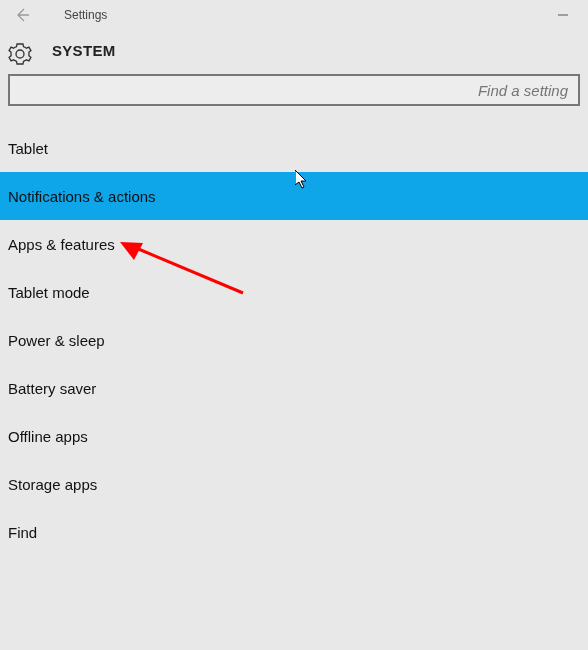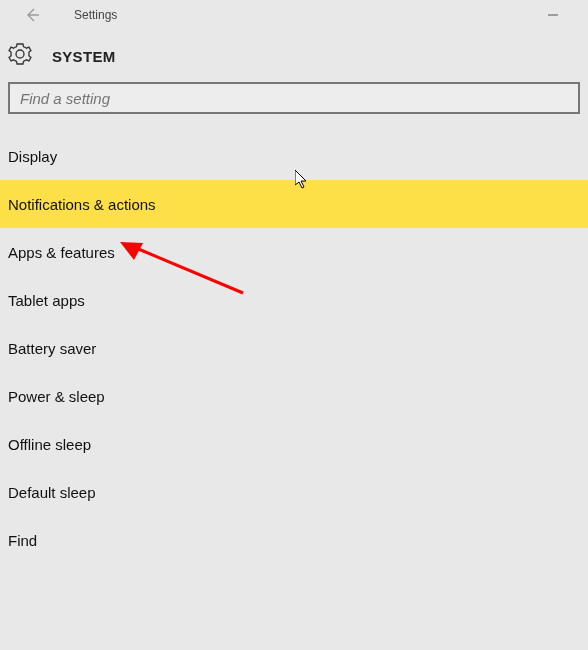--- a/index.html
+++ b/index.html
@@ -8,21 +8,21 @@
     height: 650px;
     background: #e8e8e8;
     font-family: "Segoe UI", Arial, sans-serif;
     overflow: hidden;
     position: relative;
   }
   .titlebar {
     height: 30px;
     display: flex;
     align-items: center;
-    padding: 0 20px;
+    padding: 0 10px;
     background: #e8e8e8;
   }
   .back-btn {
     width: 24px;
     height: 24px;
     display: flex;
     align-items: center;
     justify-content: center;
     color: #555;
     cursor: default;
@@ -38,22 +38,22 @@
     width: 30px;
     height: 24px;
     display: flex;
     align-items: center;
     justify-content: center;
     color: #444;
     font-size: 14px;
   }
   .header {
     display: flex;
-    align-items: center;
-    padding: 12px 8px 12px 8px;
+    align-items: flex-start;
+    padding: 12px 8px 4px 8px;
     gap: 20px;
   }
   .header-title {
     font-size: 15px;
     font-weight: 600;
     color: #222;
     letter-spacing: 0.3px;
   }
   .search {
     margin: 0 8px;
@@ -62,35 +62,36 @@
     width: 100%;
     height: 32px;
     font-size: 15px;
     padding: 4px 10px;
     background: #ededed;
     border: 2px solid #777;
     color: #555;
     font-style: italic;
     font-family: inherit;
     outline: none;
+    text-align: right;
   }
   .menu {
     margin-top: 18px;
   }
   .menu-item {
     height: 48px;
     display: flex;
     align-items: center;
     padding: 0 8px;
     font-size: 15px;
     color: #111;
     cursor: default;
   }
   .menu-item.hovered {
-    background: #fde047;
+    background: #0ea5e9;
   }
   .cursor {
     position: absolute;
     left: 295px;
     top: 170px;
     pointer-events: none;
   }
   .arrow-annot {
     position: absolute;
     left: 118px;
@@ -123,42 +124,42 @@
   </span>
   <div class="header-title">SYSTEM</div>
 </div>
 
 <div class="search">
   <input type="text" placeholder="Find a setting" style="">
 </div>
 
 <div class="menu" id="menu">
     <div class="menu-item">
-      <span>Display</span>
+      <span>Tablet</span>
     </div>
     <div class="menu-item hovered">
       <span>Notifications &amp; actions</span>
     </div>
     <div class="menu-item">
       <span>Apps &amp; features</span>
     </div>
     <div class="menu-item">
-      <span>Tablet apps</span>
+      <span>Tablet mode</span>
+    </div>
+    <div class="menu-item">
+      <span>Power &amp; sleep</span>
     </div>
     <div class="menu-item">
       <span>Battery saver</span>
     </div>
     <div class="menu-item">
-      <span>Power &amp; sleep</span>
+      <span>Offline apps</span>
     </div>
     <div class="menu-item">
-      <span>Offline sleep</span>
-    </div>
-    <div class="menu-item">
-      <span>Default sleep</span>
+      <span>Storage apps</span>
     </div>
     <div class="menu-item">
       <span>Find</span>
     </div>
   </div>
 
 <svg class="cursor" width="16" height="20" viewBox="0 0 16 20">
   <path d="M0 0 L0 15 L4 12 L7 18 L9 17 L6 11 L11 11 Z" fill="#fff" stroke="#000" stroke-width="1"></path>
 </svg>
 

